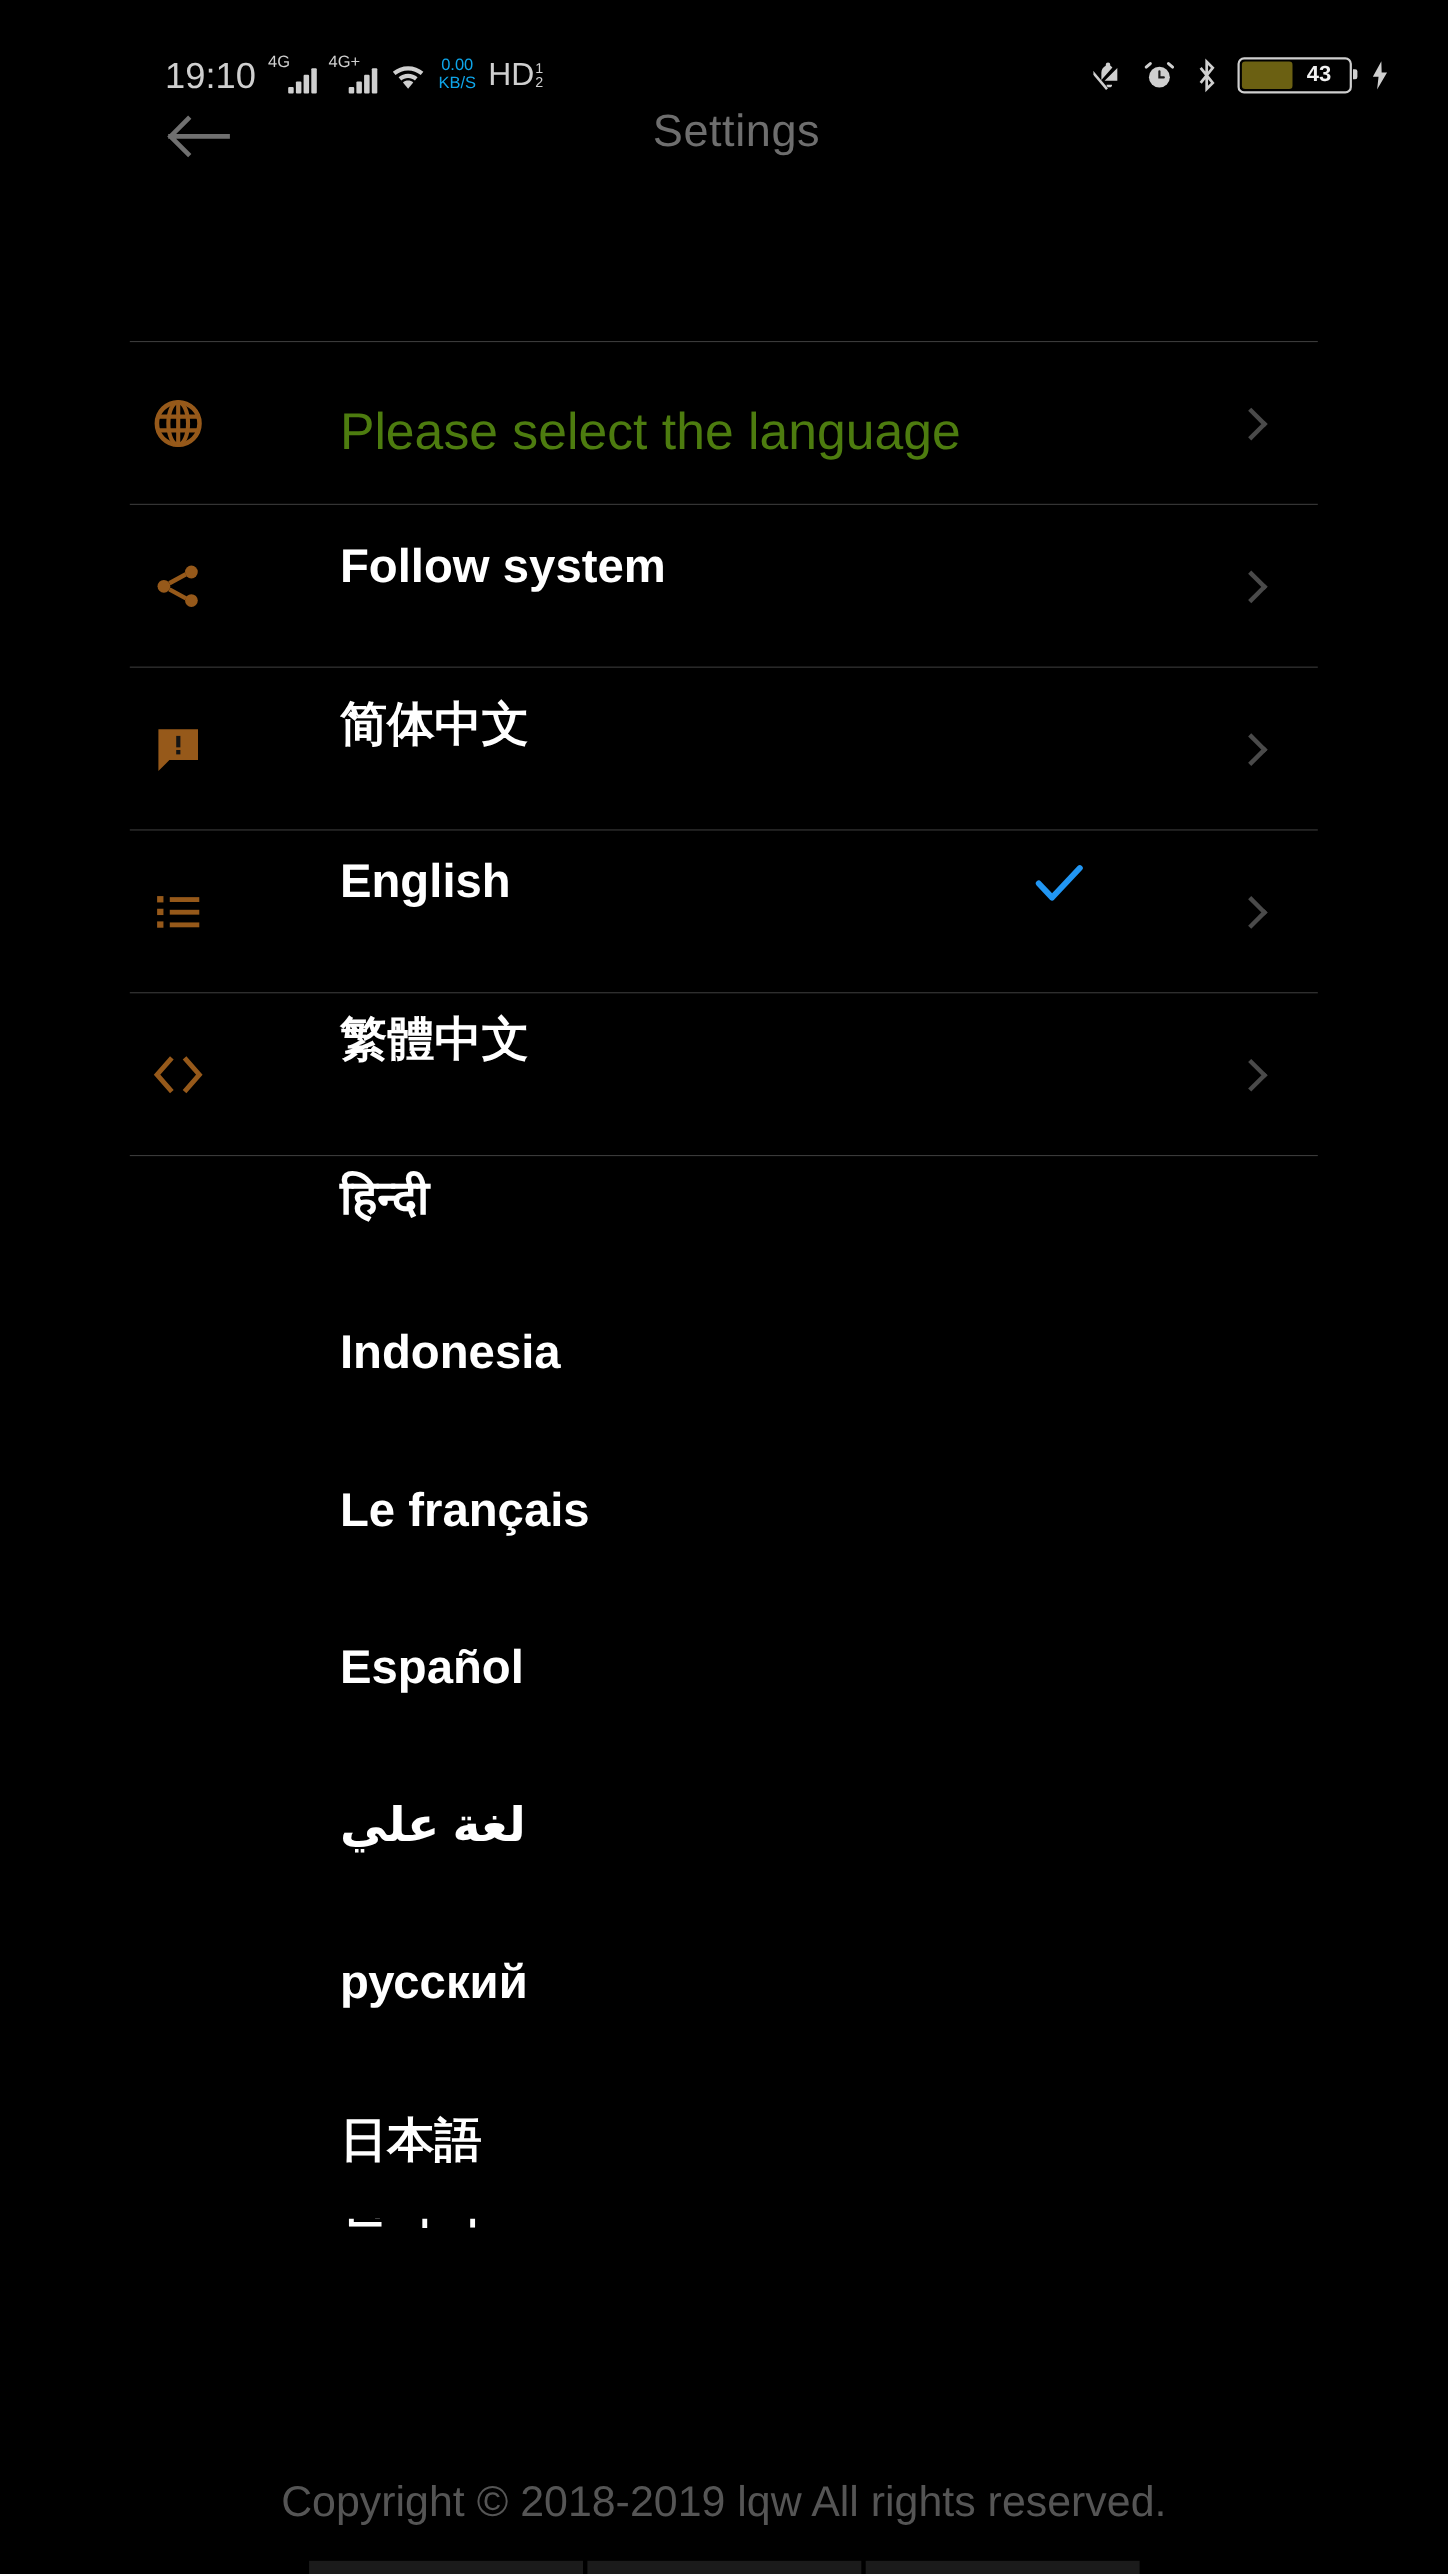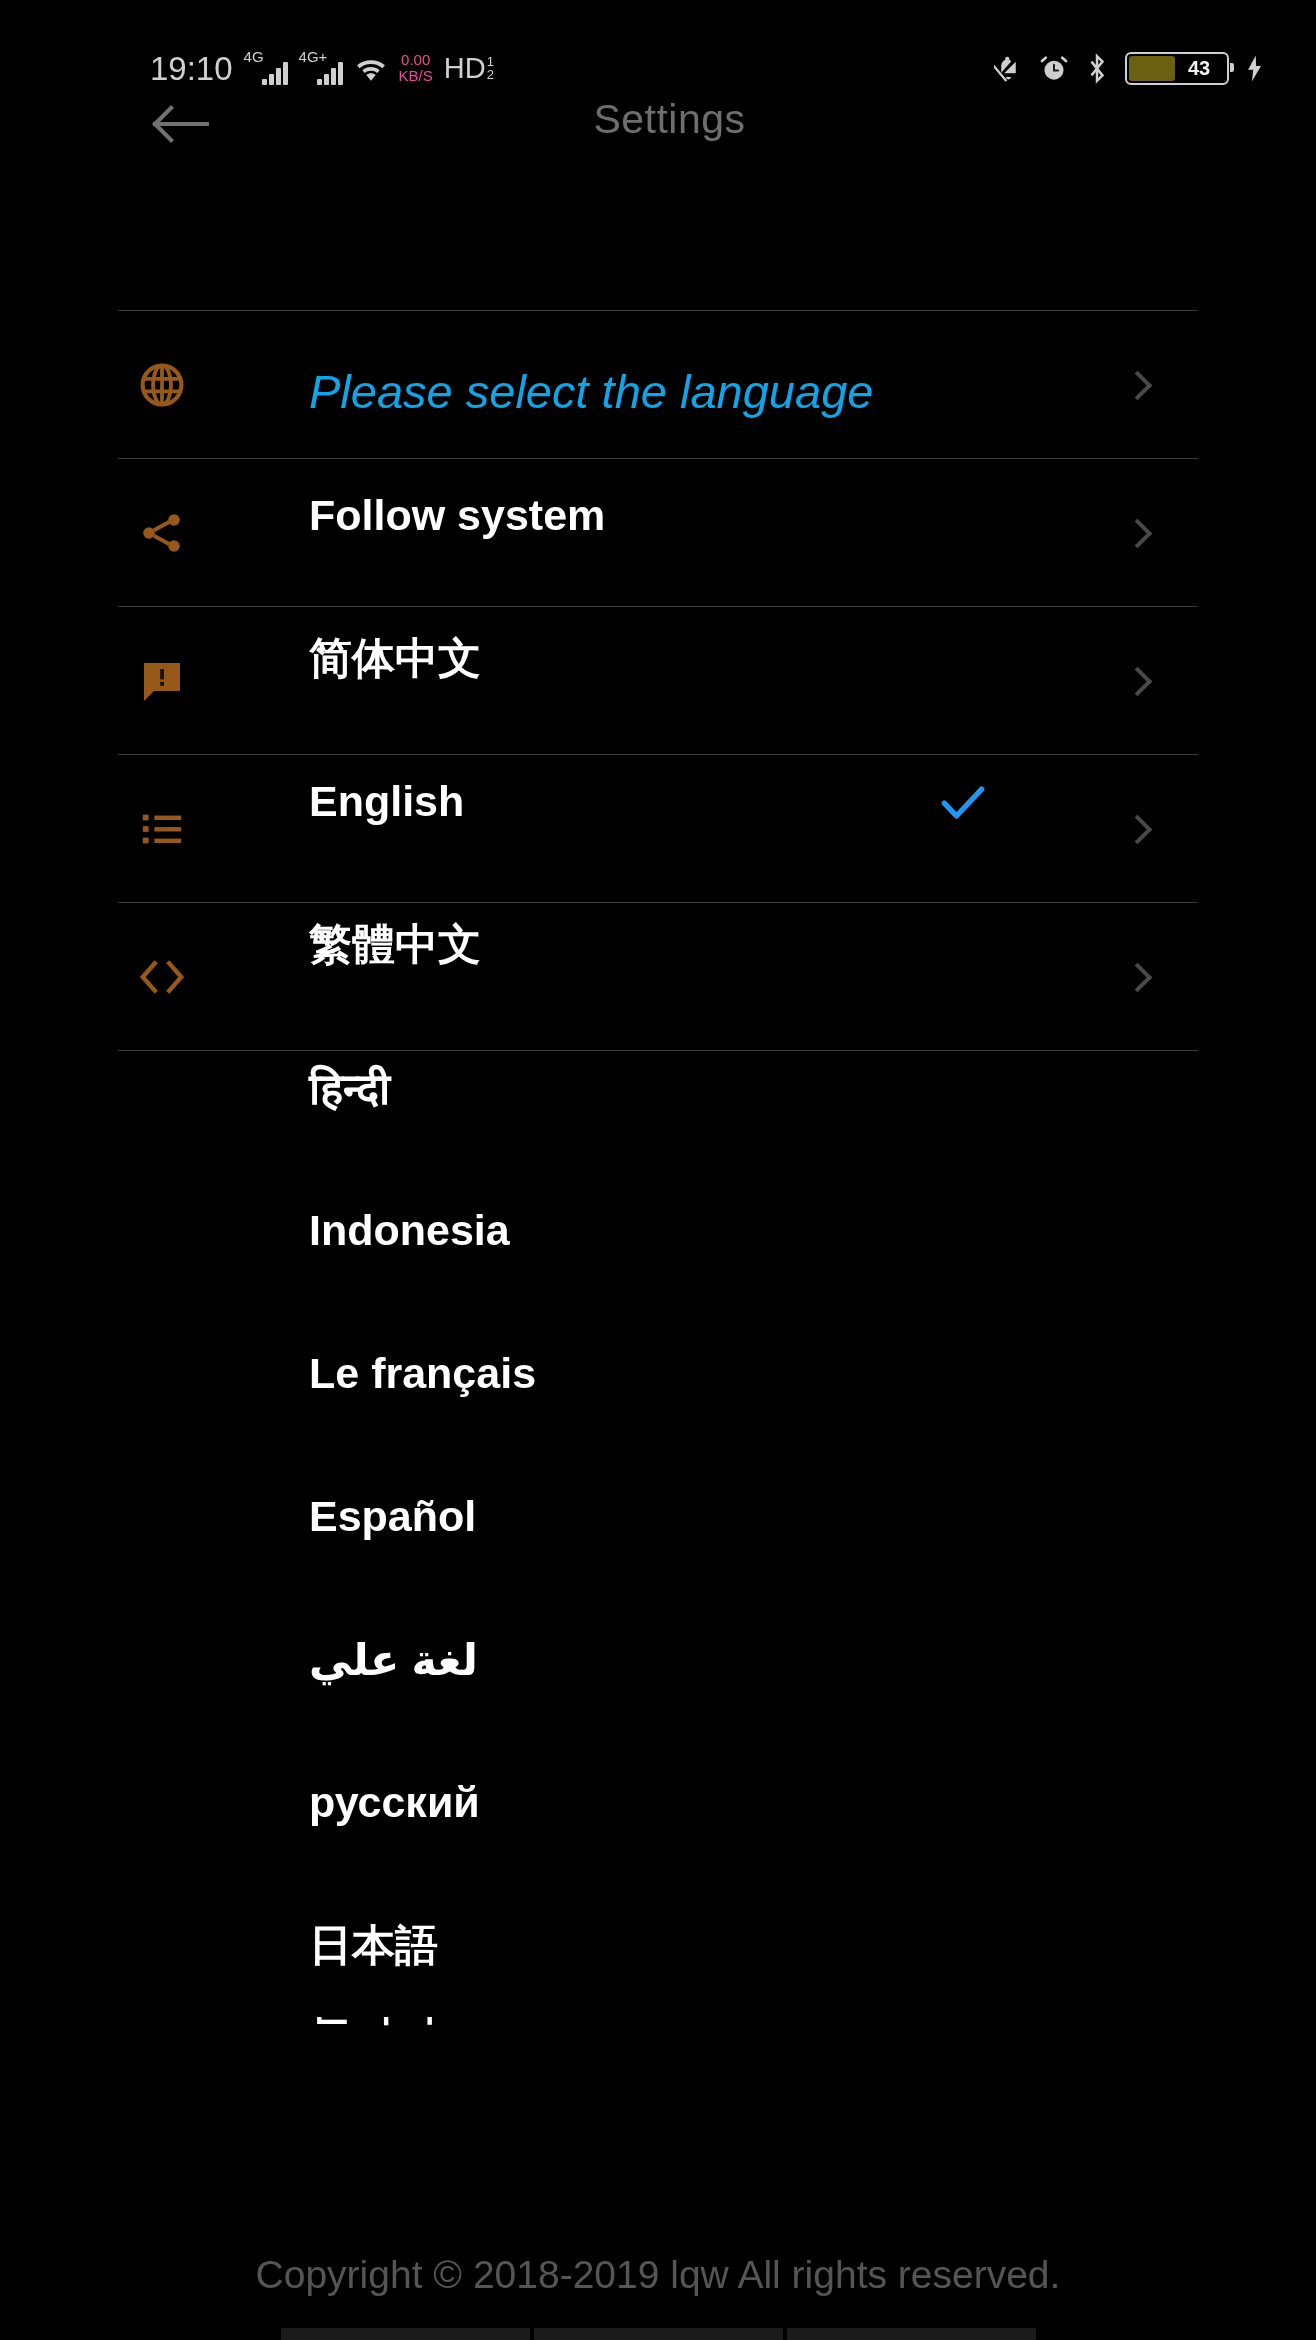--- a/index.html
+++ b/index.html
@@ -51,21 +51,21 @@
   .bars { display: flex; align-items: flex-end; gap: 2px; margin-left: 18px;}
   .bars i { display: block; width: 5px; background: #cfcfcf; border-radius: 1px; }
   .bars i:nth-child(1) { height: 6px; }
   .bars i:nth-child(2) { height: 11px; }
   .bars i:nth-child(3) { height: 17px; }
   .bars i:nth-child(4) { height: 23px; }
   .wifi-ic { width: 34px; height: 26px; }
   .kbs {
     display: flex; flex-direction: column;
     align-items: center; line-height: 1.05;
-    font-size: 15px; color: #ec4899;
+    font-size: 15px; color: #0ea5e9;
   }
   .hd-ic { display: flex; align-items: center; font-size: 29px; color: #cfcfcf; line-height: 1;}
   .hd-sub { display: flex; flex-direction: column; font-size: 13px; line-height: 1.0; margin-left: 1px; }
 
   .status-right {
     position: absolute;
     right: 52px;
     display: flex;
     align-items: center;
     gap: 16px;
@@ -163,23 +163,22 @@
     position: absolute;
     left: 0; top: 196px;
     width: 1316px;
     height: 1930px;
     background: transparent;
   }
   .dialog-title {
     position: absolute;
     left: 309px; top: 168px;
     font-size: 47px;
-    color: #0ea5e9;
+    color: #4d7c0f;
     white-space: nowrap;
-    font-style: italic;
   }
   .lang-list {
     position: absolute;
     left: 0; top: 248px;
     width: 1316px;
     font-weight: bold;
   }
   .lang-item {
     position: relative;
     height: 143px;

